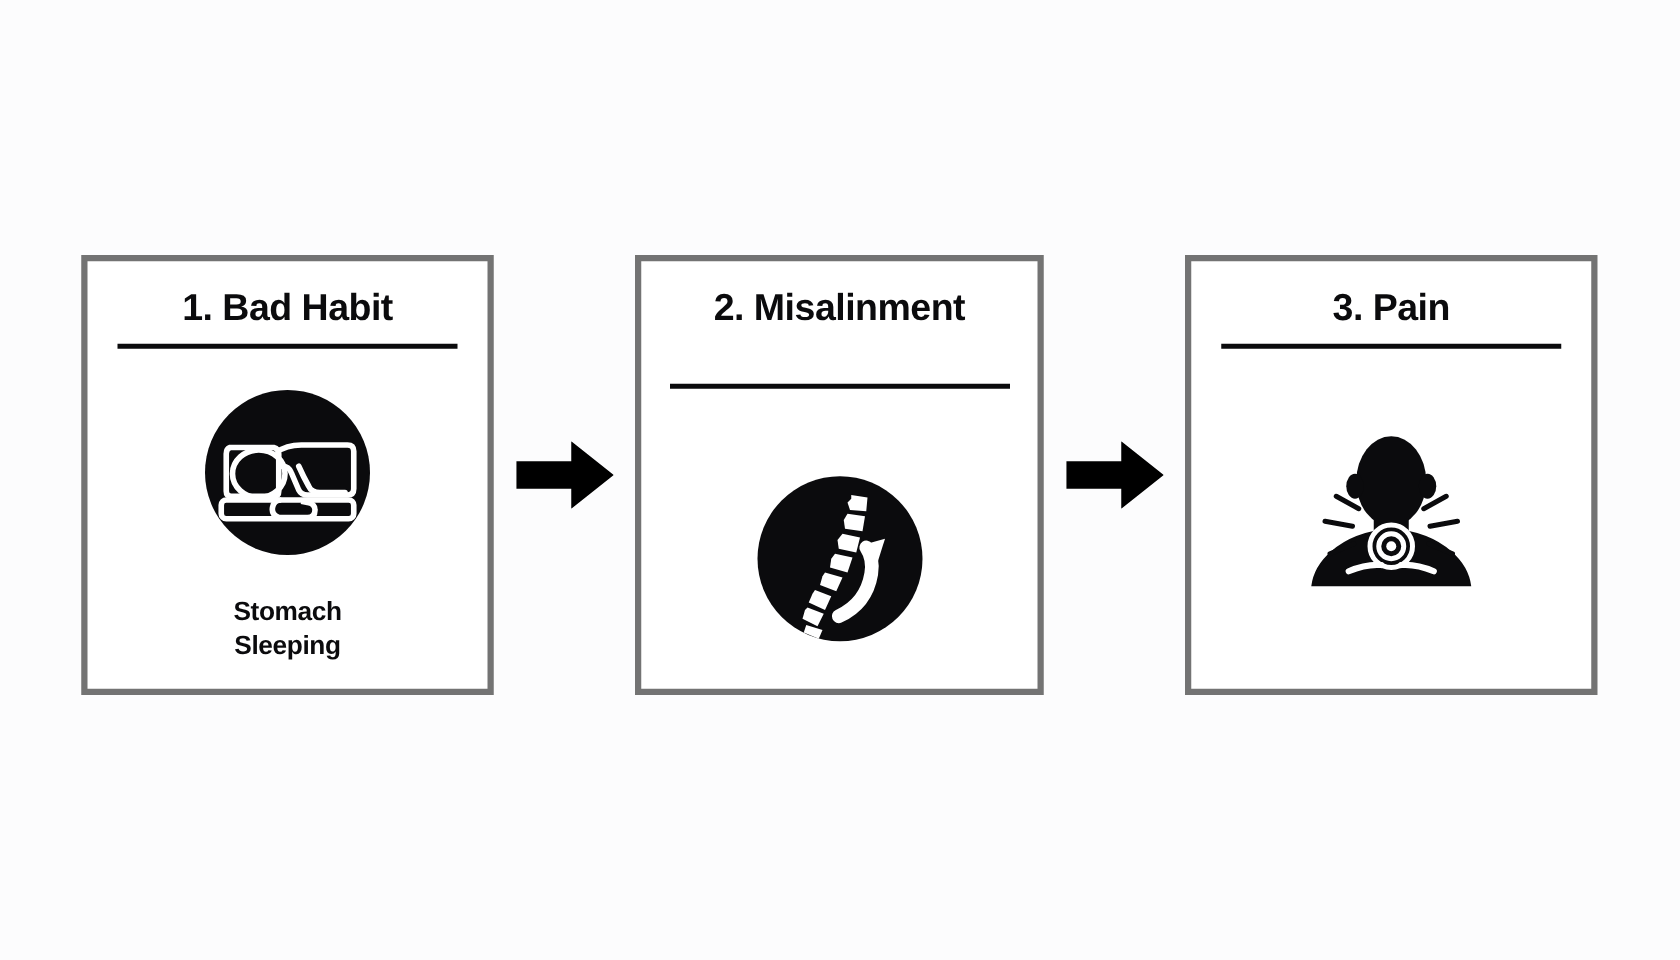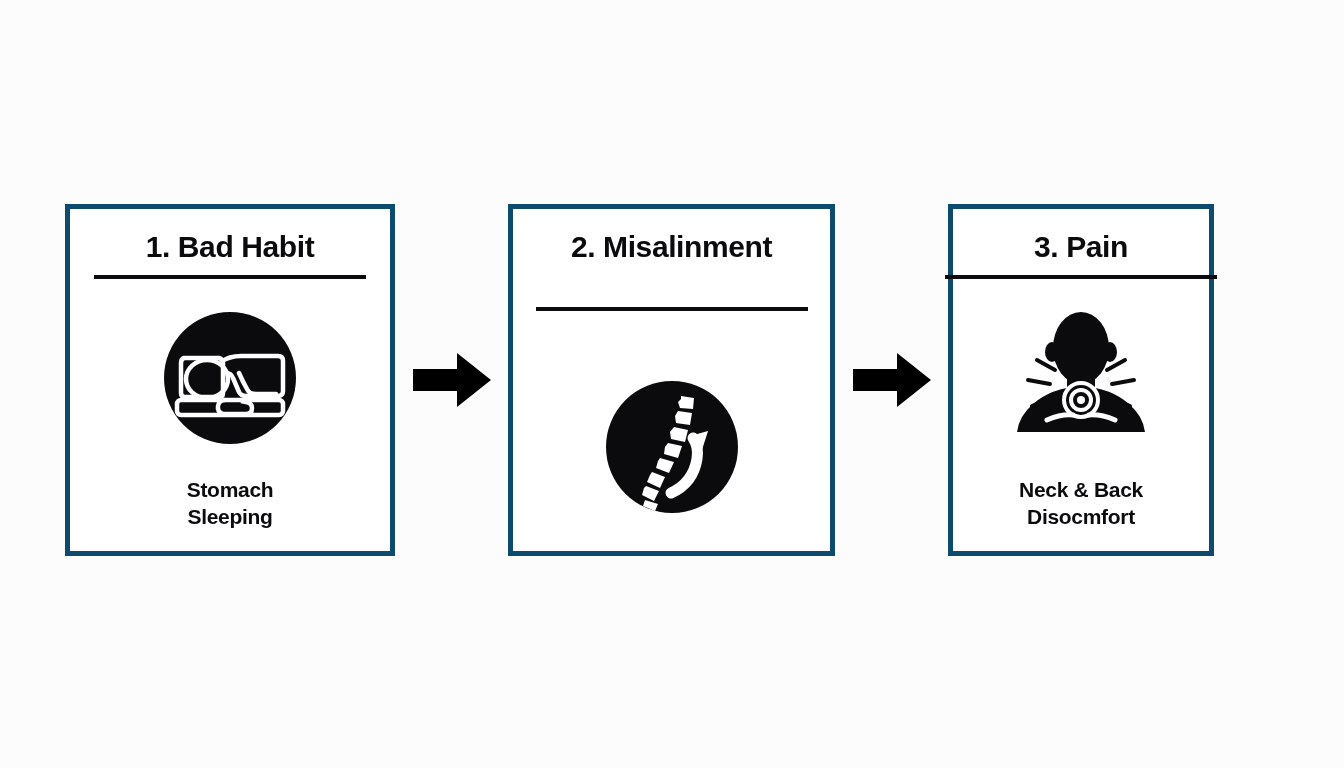--- a/index.html
+++ b/index.html
@@ -36,21 +36,21 @@
     padding-left: 65px;
     box-sizing: border-box;
   }
 
   
   .card {
     position: relative;
     width: 330px;
     height: 352px;
     background: #ffffff;
-    border: 5px solid #0c4a6e;
+    border: 5px solid #737373;
     box-sizing: border-box;
     display: flex;
     flex-direction: column;
     align-items: center;
     flex: 0 0 auto;
   }
 
   .card-title {
     margin-top: 22px;
     font-size: 30px;
@@ -99,21 +99,21 @@
     width: 113px;
     display: flex;
     align-items: center;
     justify-content: center;
   }
   .arrow svg { display: block; }
 
   
   .card-1 { width: 330px; margin-right: 0; }
   .card-2 { width: 327px; gap: 32px; }
-  .card-3 { width: 266px; }
+  .card-3 { width: 330px; }
 </style>
 </head>
 <body>
 
 <div class="canvas">
 
   <div class="flow">
 
     <div class="card card-1">
       <div class="card-title">1. Bad Habit</div>
@@ -216,18 +216,16 @@
               <line x1="104" y1="90" x2="123" y2="98"></line>
             </g>
 
             <circle cx="74" cy="92" r="17" fill="none" stroke="#ffffff" stroke-width="4"></circle>
             <circle cx="74" cy="92" r="10" fill="none" stroke="#ffffff" stroke-width="4"></circle>
             <circle cx="74" cy="92" r="4" fill="#ffffff"></circle>
           </svg>
         </span>
       </div>
 
-      <div class="card-label">Neck &amp; Back
-Disocmfort</div>
     </div>
 
   </div>
 </div>
 
 </body></html>

